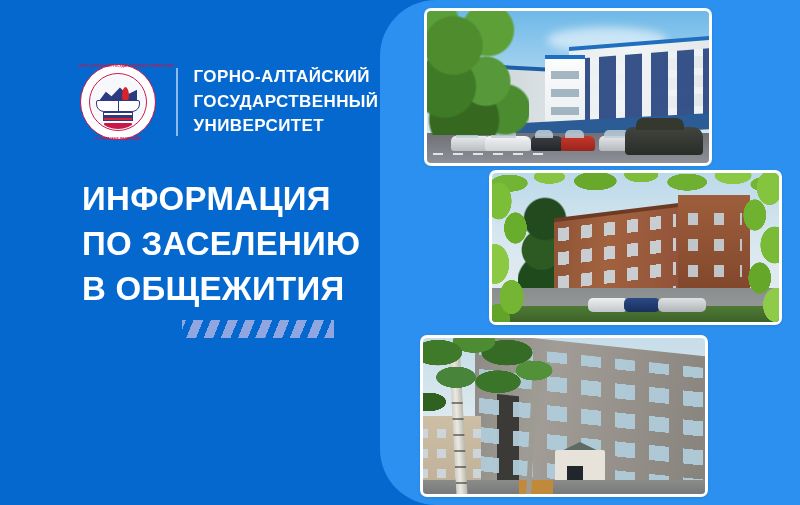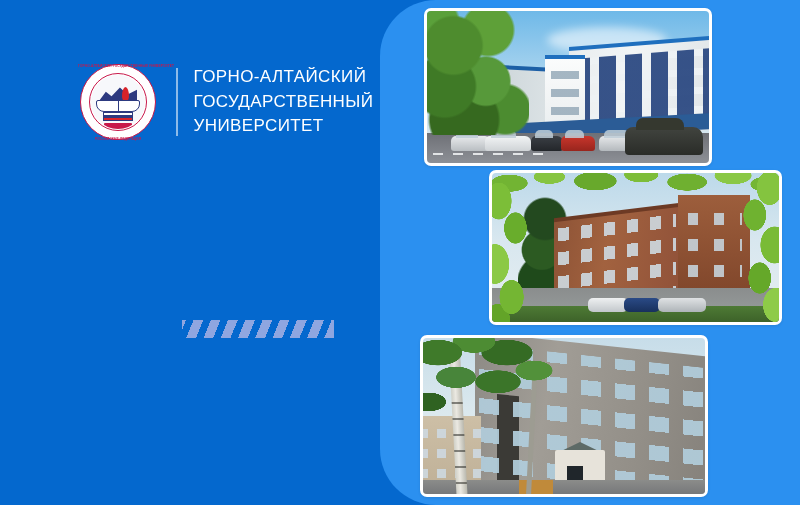--- a/index.html
+++ b/index.html
@@ -100,21 +100,21 @@
 
   #brand-divider {
     width:1.5px; height:68px;
     background:rgba(255,255,255,0.55);
     margin:0 16px 0 18px;
     flex:0 0 1.5px;
   }
   #brand-name {
     color:#ffffff;
     font-size:17px;
-    font-weight:normal;
+    font-weight:bold;
     line-height:1.47;
     letter-spacing:0.4px;
     white-space:pre-line;
   }
 
   
   #headline {
     position:absolute;
     left:82px; top:176px;
     color:#ffffff;
@@ -444,20 +444,23 @@
       <div class="em-text-bot">РОССИЙСКАЯ ФЕДЕРАЦИЯ</div>
     </div>
 
     <div id="brand-divider"></div>
 
     <div id="brand-name">ГОРНО-АЛТАЙСКИЙ
 ГОСУДАРСТВЕННЫЙ
 УНИВЕРСИТЕТ</div>
   </div>
 
+  <div id="headline">ИНФОРМАЦИЯ
+ПО ЗАСЕЛЕНИЮ
+В ОБЩЕЖИТИЯ</div>
 
   <div id="stripes"></div>
 
   <div class="photo" id="photo-1">
     <div class="inner">
       <div class="p1-sky"></div>
       <div class="p1-cloud-a"></div>
       <div class="p1-cloud-b"></div>
       <div class="p1-bldg-left-roof"></div>
       <div class="p1-bldg-left"></div>

